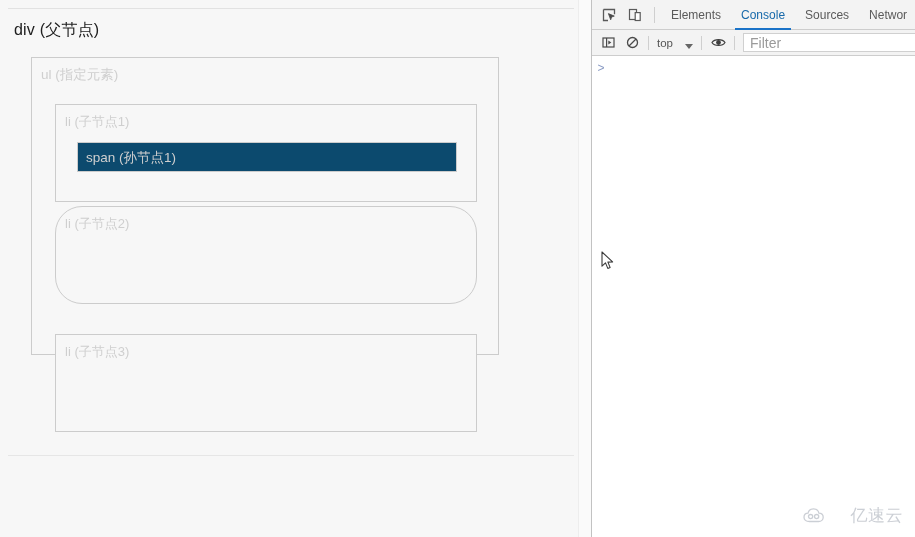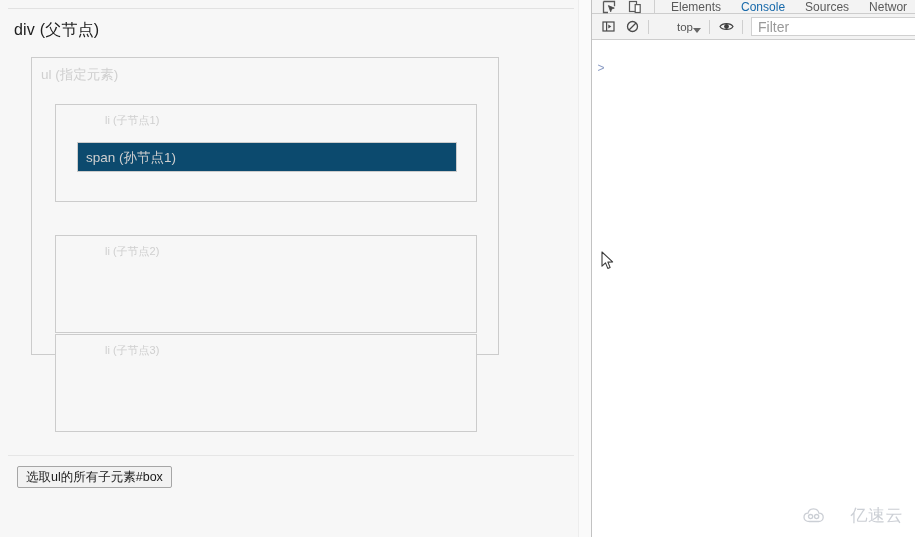--- a/index.html
+++ b/index.html
@@ -83,31 +83,30 @@
   .li-box {
     position: absolute;
     left: 23px;
     width: 422px;
     height: 98px;
     border: 1px solid #cccccc;
     background: #f7f7f7;
     box-sizing: border-box;
   }
   .li-box.li1 { top: 46px; }
-  .li-box.li2 { top: 177px; }
+  .li-box.li2 { top: 148px; border-radius: 27px; }
   .li-box.li3 { top: 276px; }
 
   .li-label {
     position: absolute;
     left: 9px;
     top: 8px;
-    font-size: 11px;
+    font-size: 13px;
     color: #cfcfcf;
     white-space: nowrap;
-    margin-left: 40px;
   }
 
   
   .span-box {
     position: absolute;
     left: 21px;
     top: 37px;
     width: 380px;
     height: 30px;
     border: 1px solid #cccccc;
@@ -169,21 +168,21 @@
     width: 324px;
     height: 537px;
     background: #ffffff;
     border-left: 1px solid #c2c2c2;
     box-sizing: border-box;
     overflow: hidden;
   }
 
   .dt-tabbar {
     position: relative;
-    height: 14px;
+    height: 30px;
     background: #f3f3f3;
     border-bottom: 1px solid #cdcdcd;
     display: flex;
     align-items: center;
     box-sizing: border-box;
   }
 
   .dt-iconbtn {
     width: 26px;
     height: 26px;
@@ -242,27 +241,26 @@
     display: flex;
     align-items: center;
     box-sizing: border-box;
   }
   .dt-toolbar .dt-iconbtn { width: 24px; height: 22px; }
   .dt-toolbar .dt-sep { height: 14px; margin: 0 4px; }
 
   .dt-context {
     display: flex;
     align-items: flex-end;
-    gap: 0;
+    gap: 12px;
     font-size: 11.5px;
     color: #555555;
     padding: 0 4px;
     white-space: nowrap;
     cursor: default;
-    margin-left: 20px;
   }
   .dt-caret {
     width: 0; height: 0;
     border-left: 4px solid transparent;
     border-right: 4px solid transparent;
     border-top: 5px solid #666666;
   }
 
   .dt-filter {
     flex: 1 1 auto;
@@ -361,21 +359,20 @@
           <div class="li-label">li (子节点2)</div>
         </div>
 
         <div class="li-box li3">
           <div class="li-label">li (子节点3)</div>
         </div>
       </div>
 
       <div class="page-hr"></div>
 
-      <button class="select-button">选取ul的所有子元素#box</button>
     </div>
   </div>
 
   <div class="page-scroll-gutter"></div>
 
   <div id="devtools">
 
     <div class="dt-tabbar">
 
       <div class="dt-iconbtn">

